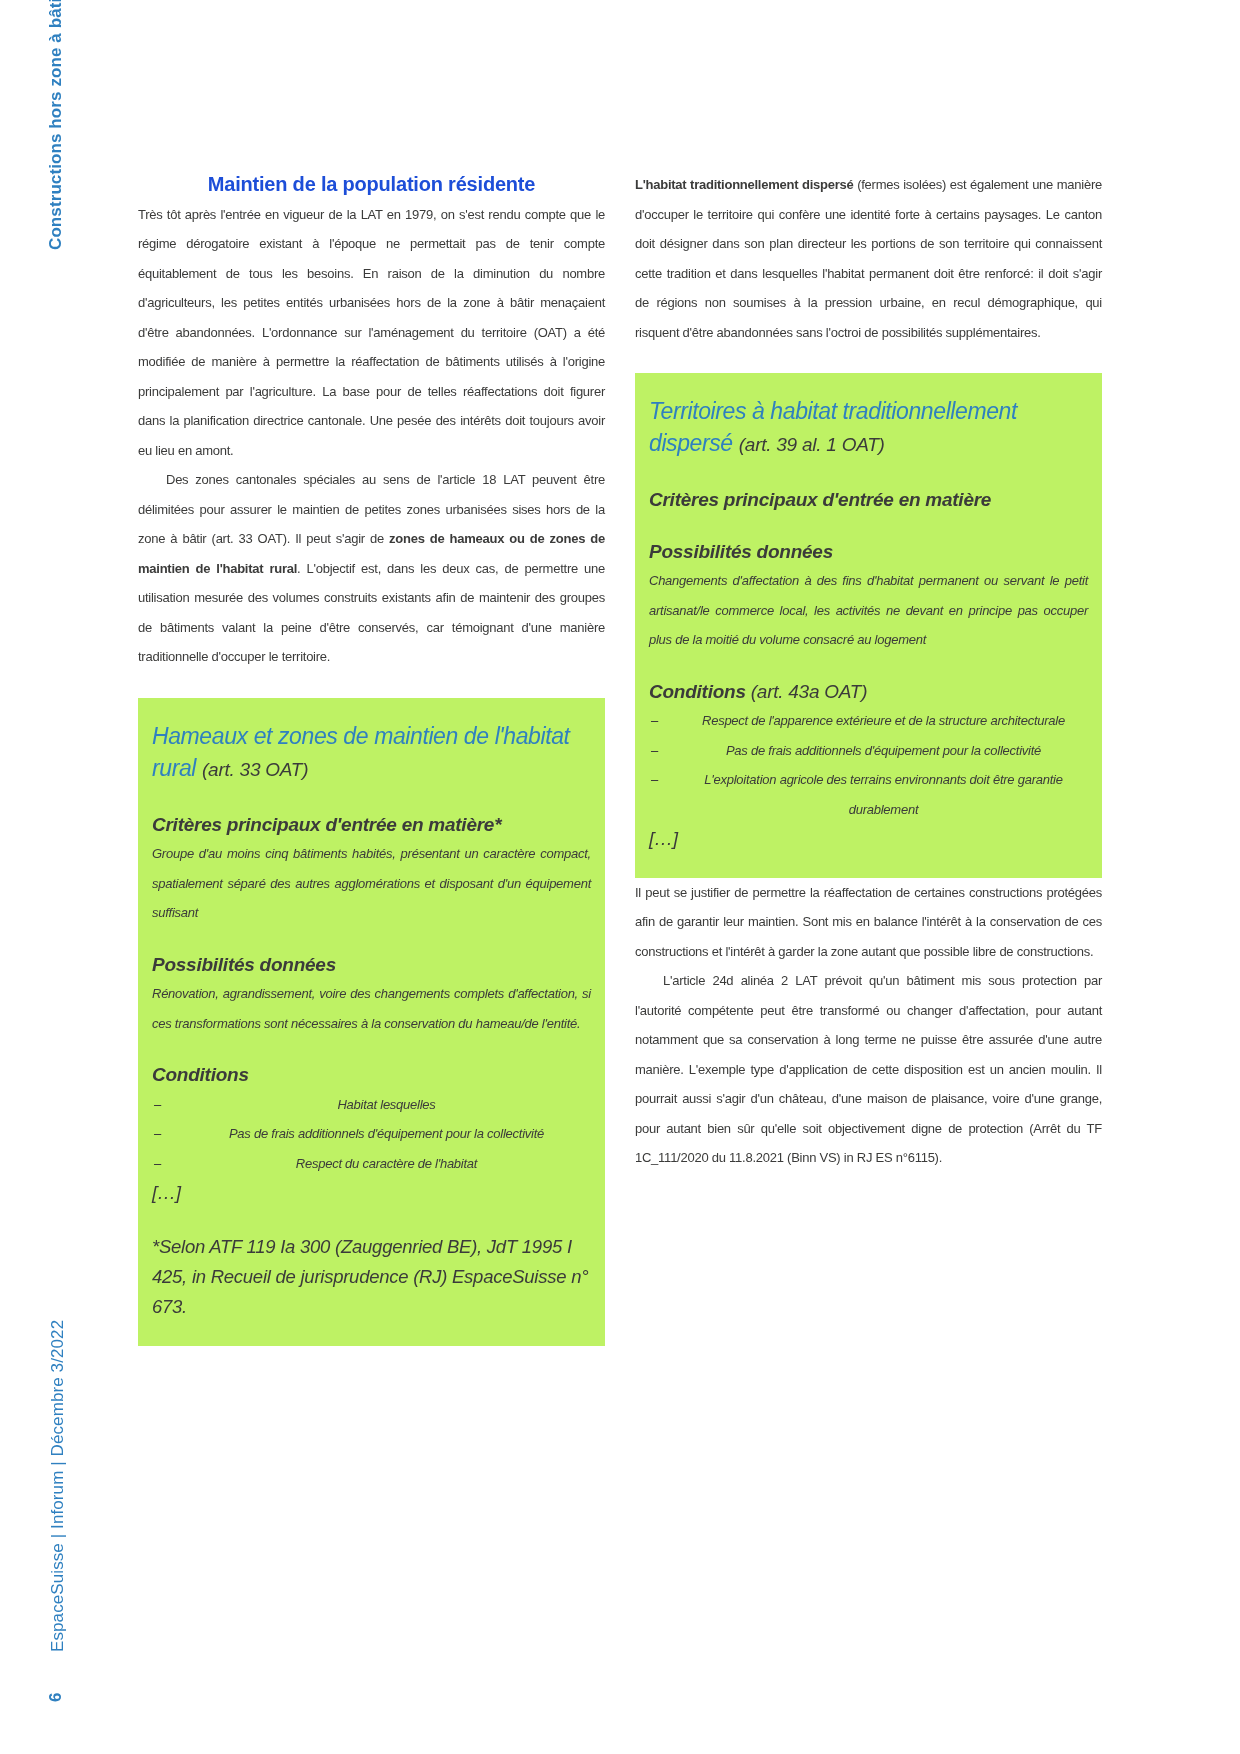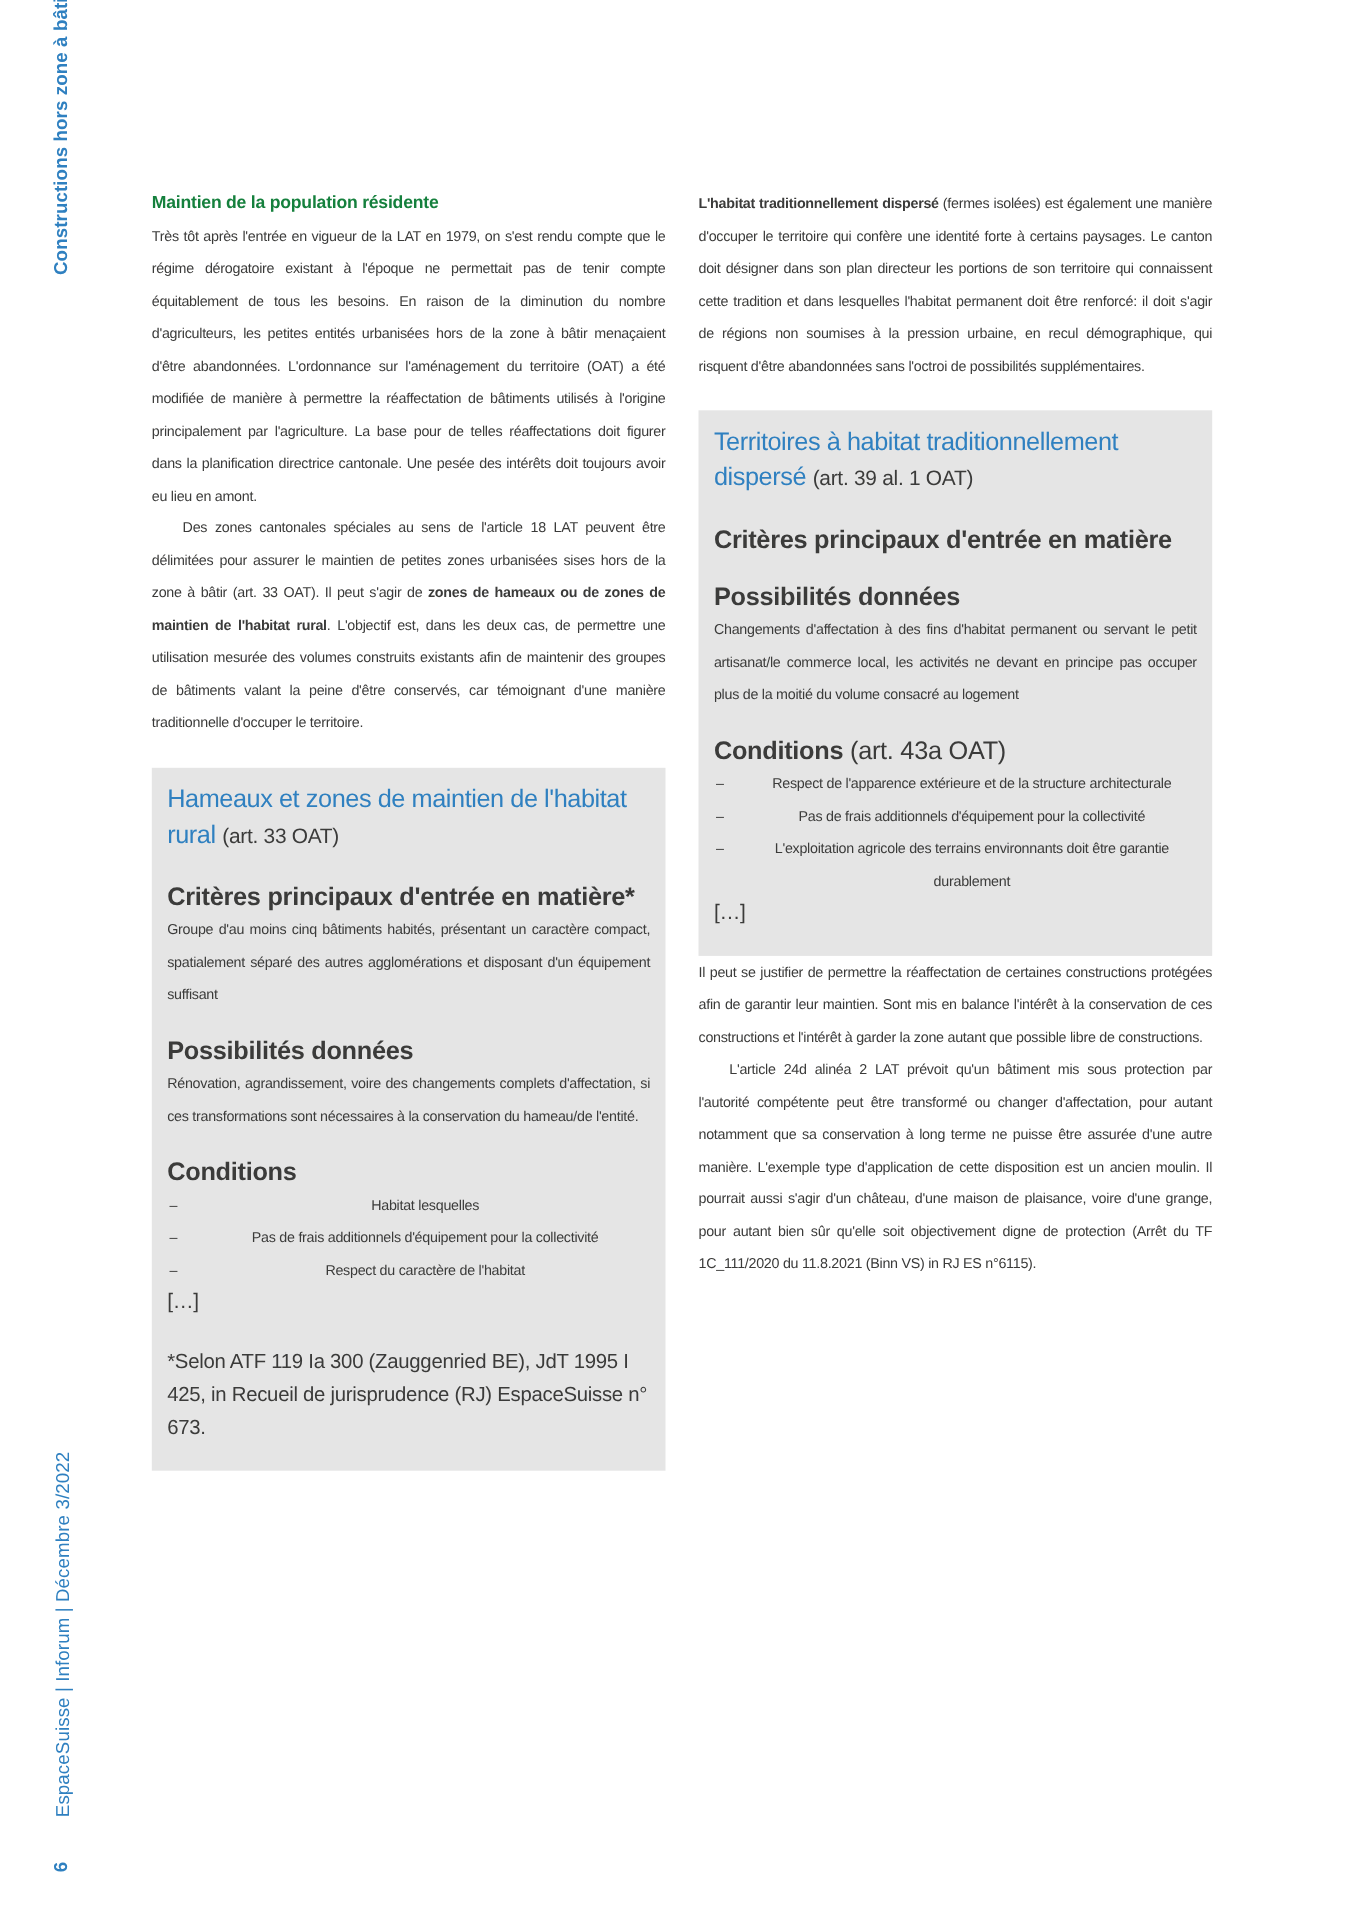--- a/index.html
+++ b/index.html
@@ -32,54 +32,56 @@
     top:170px;
     width:964px;
     display:grid;
     grid-template-columns:467px 467px;
     column-gap:30px;
   }
   .col{min-width:0;}
 
   h2.sec-head{
     margin:0;
-    font-size:16px;
+    font-size:20px;
     line-height:29.5px;
     font-weight:bold;
-    color:#15803d;
+    color:#1d4ed8;
     letter-spacing:-0.2px;
+    text-align:center;
   }
   p.body{
     margin:0;
     font-size:13px;
     line-height:29.5px;
     text-align:justify;
     letter-spacing:-0.25px;
     hyphens:auto;
   }
   p.body.indent{text-indent:28px;}
   .spacer-head{margin-top:70px;}
 
   .info-box{
-    background:#e5e5e5;
+    background:#bef264;
     margin-top:26px;
-    padding:12px 14px 24px 14px;
+    padding:22px 14px 24px 14px;
+    font-style:italic;
   }
   .box-title{
     font-size:23px;
     line-height:32px;
     letter-spacing:-0.4px;
     margin-bottom:24px;
   }
   .box-title .blue{color:#2f80c0;}
   .box-title .ref{font-size:19px;color:#3b3b3a;letter-spacing:-0.25px;}
   .box-sec{margin-top:22px;}
   .box-sec:first-of-type{margin-top:0;}
   .box-h{
-    font-size:23px;
+    font-size:19px;
     line-height:29.5px;
     font-weight:bold;
     letter-spacing:-0.25px;
   }
   .box-h .ref{font-weight:normal;}
   .box-sec p{margin:0;}
   ul.box-list{margin:0;padding:0;list-style:none;}
   ul.box-list li{
     position:relative;
     padding-left:30px;

